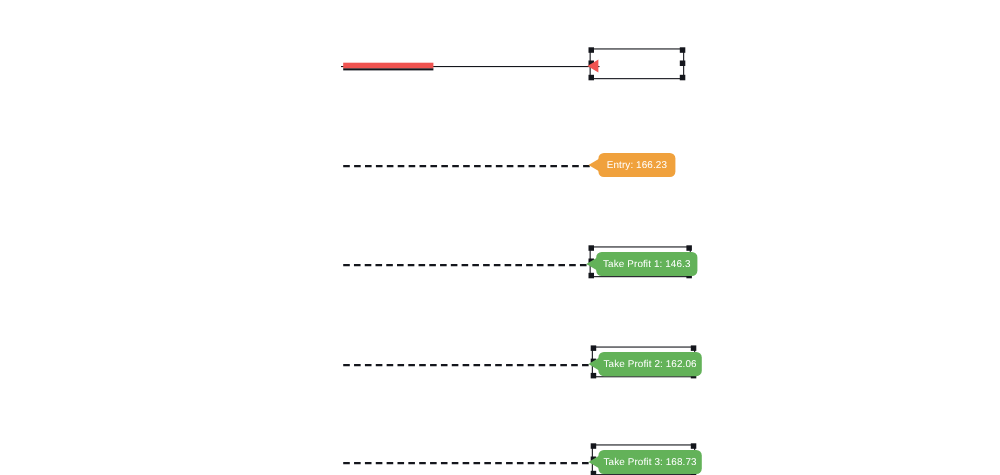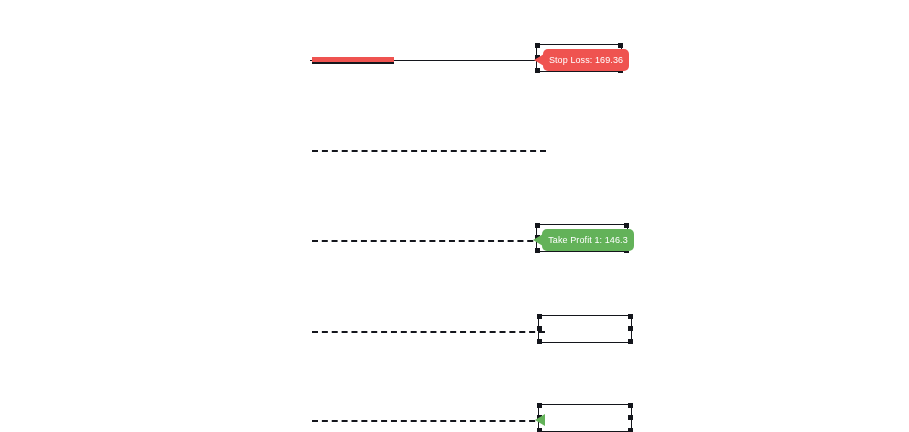--- a/index.html
+++ b/index.html
@@ -131,27 +131,30 @@
       <div class="selbox" style="left: 536px; width: 86px;">
         <div class="handle tl"></div>
         <div class="handle tr"></div>
         <div class="handle bl"></div>
         <div class="handle br"></div>
         <div class="handle ml"></div>
         <div class="handle mr"></div>
       </div>
       <div class="pill-wrap" style="left: 533px; width: 98px;">
         <div class="pill-tail" style="border-right-color: rgb(239, 83, 80);"></div>
-        <div class="pill" style="background: rgb(239, 83, 80); width: 86px;">
-          <span class="pill-text" style="color: rgb(255, 255, 255);">Stop Loss: 169.36</span>
-        </div>
       </div>
     </div>
     <div class="level" style="top: 134px;">
       <div class="line" style="left: 312px; width: 234px;"></div>
+      <div class="pill-wrap" style="left: 534px; width: 82px;">
+        <div class="pill-tail" style="border-right-color: rgb(240, 161, 60);"></div>
+        <div class="pill" style="background: rgb(240, 161, 60); width: 70px;">
+          <span class="pill-text" style="color: rgb(255, 255, 255);">Entry: 166.23</span>
+        </div>
+      </div>
     </div>
     <div class="level" style="top: 224px;">
       <div class="line" style="left: 312px; width: 231px;"></div>
       <div class="selbox" style="left: 536px; width: 92px;">
         <div class="handle tl"></div>
         <div class="handle tr"></div>
         <div class="handle bl"></div>
         <div class="handle br"></div>
         <div class="handle ml"></div>
         <div class="handle mr"></div>
@@ -166,28 +169,37 @@
     <div class="level" style="top: 315px;">
       <div class="line" style="left: 312px; width: 233px;"></div>
       <div class="selbox" style="left: 538px; width: 94px;">
         <div class="handle tl"></div>
         <div class="handle tr"></div>
         <div class="handle bl"></div>
         <div class="handle br"></div>
         <div class="handle ml"></div>
         <div class="handle mr"></div>
       </div>
+      <div class="pill-wrap" style="left: 534px; width: 106px;">
+        <div class="pill-tail" style="border-right-color: rgb(99, 178, 89);"></div>
+        <div class="pill" style="background: rgb(99, 178, 89); width: 94px;">
+          <span class="pill-text" style="color: rgb(255, 255, 255);">Take Profit 2: 162.06</span>
+        </div>
+      </div>
     </div>
     <div class="level" style="top: 404px;">
       <div class="line" style="left: 312px; width: 233px;"></div>
       <div class="selbox" style="left: 538px; width: 94px;">
         <div class="handle tl"></div>
         <div class="handle tr"></div>
         <div class="handle bl"></div>
         <div class="handle br"></div>
         <div class="handle ml"></div>
         <div class="handle mr"></div>
       </div>
       <div class="pill-wrap" style="left: 534px; width: 106px;">
         <div class="pill-tail" style="border-right-color: rgb(99, 178, 89);"></div>
+        <div class="pill" style="background: rgb(99, 178, 89); width: 94px;">
+          <span class="pill-text" style="color: rgb(255, 255, 255);">Take Profit 3: 168.73</span>
+        </div>
       </div>
     </div>
   </div>
 
 </body></html>

